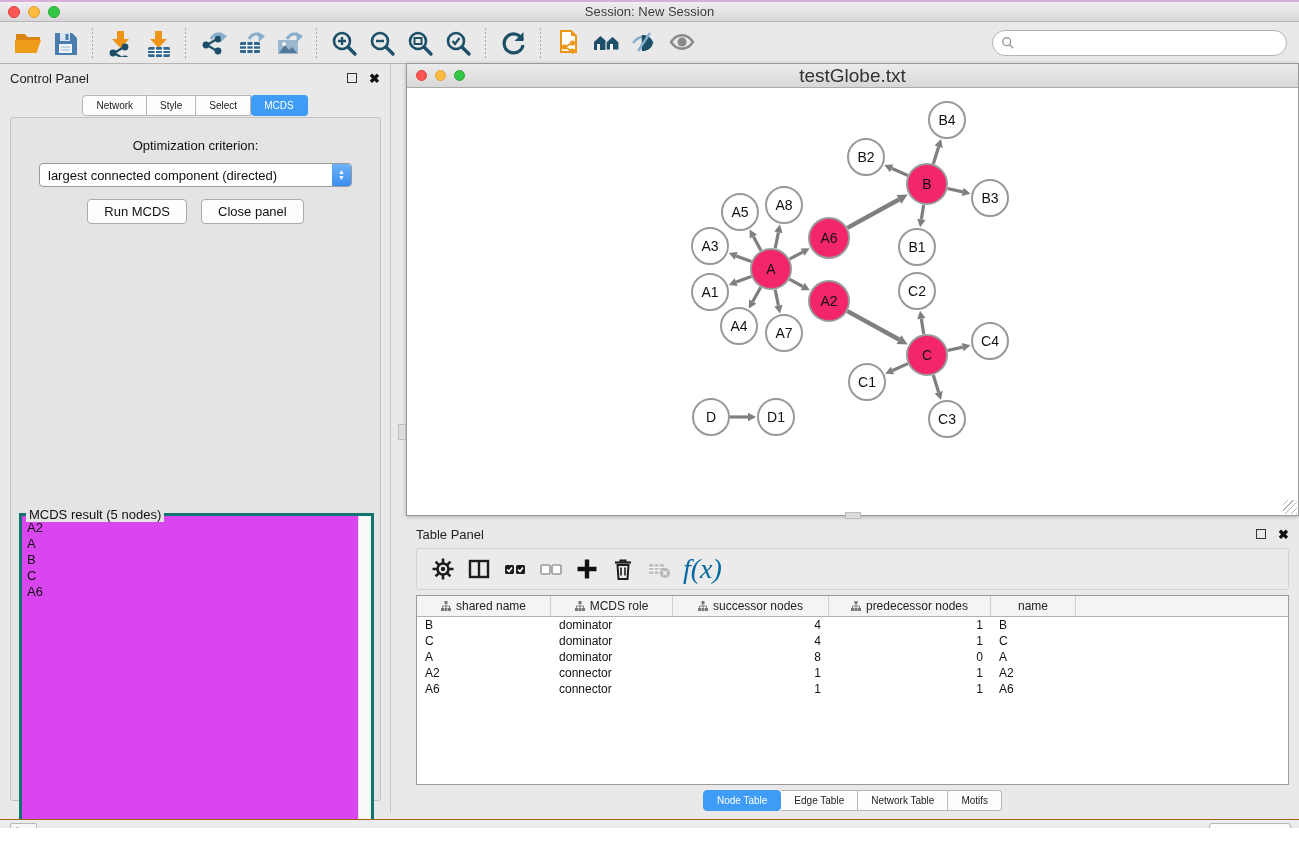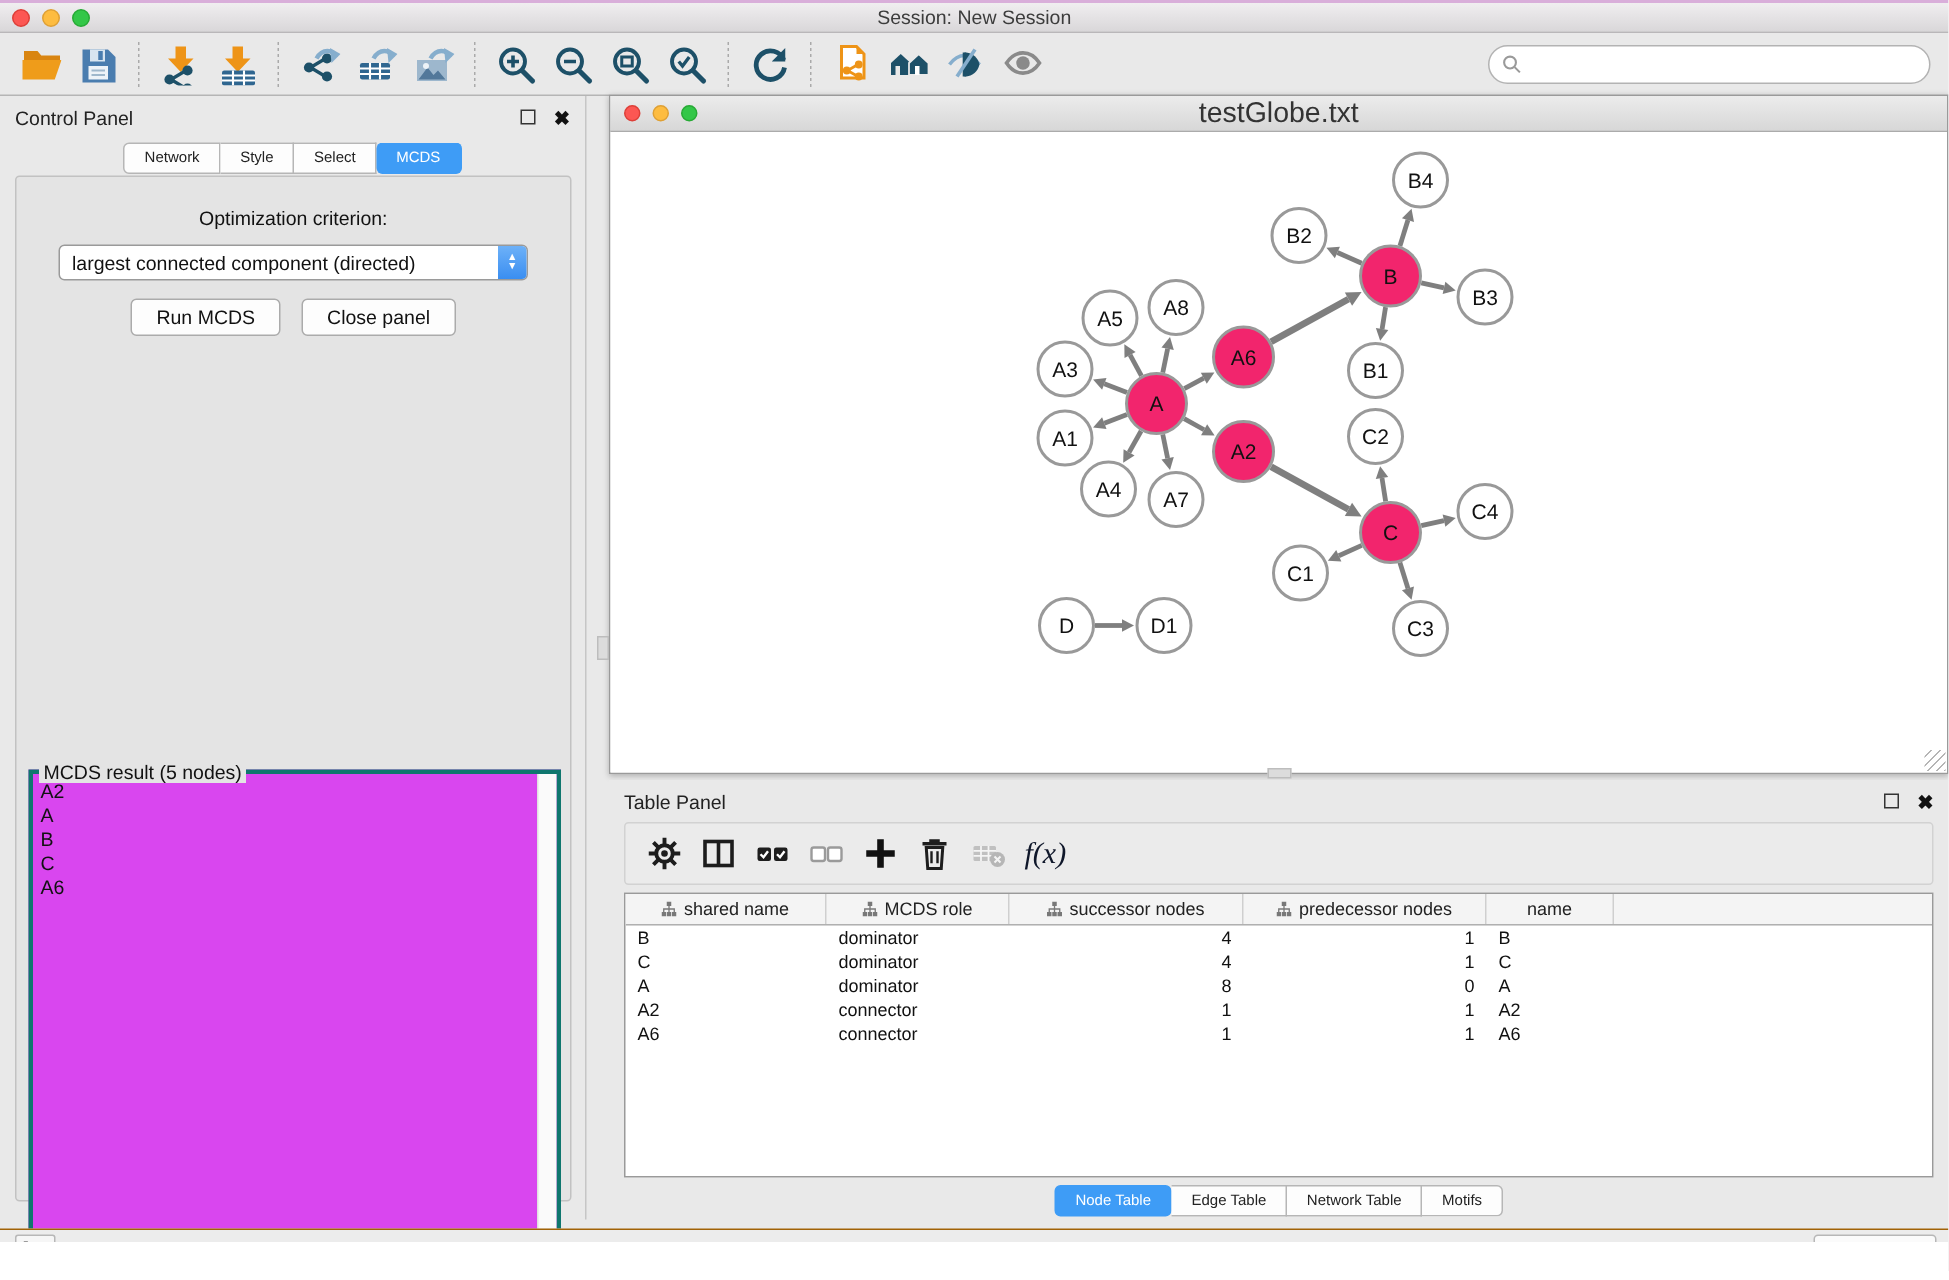--- a/index.html
+++ b/index.html
@@ -73,21 +73,21 @@
   .splitter-nub-v { position:absolute; left:398px; top:424px; width:8px; height:16px; background:#dcdcdc; border:1px solid #bdbdbd; }
   .splitter-nub-h { position:absolute; left:845px; top:512px; width:16px; height:7px; background:#dcdcdc; border:1px solid #bdbdbd; }
 
   
   .table-panel { position:absolute; left:406px; top:520px; width:893px; height:293px; background:#e9e9e9; }
   .tp-toolbar { position:absolute; left:10px; top:28px; width:873px; height:42px; background:#ebebeb;
     border:1px solid #d2d2d2; border-radius:3px; display:flex; align-items:center; padding-left:8px; }
   .tp-icon { width:36px; height:34px; display:flex; align-items:center; justify-content:center; }
   .tp-icon svg { width:24px; height:24px; }
   .tp-icon.disabled { opacity:.45; }
-  .fx-label { font-family:"Liberation Serif", serif; font-style:italic; font-size:20px; color:#0f172a; margin-left:6px; }
+  .fx-label { font-family:"Liberation Serif", serif; font-style:italic; font-size:28px; color:#0369a1; margin-left:6px; }
   .data-table { position:absolute; left:10px; top:75px; width:873px; height:190px; background:#fff; border:1px solid #9a9a9a; overflow:hidden; }
   .thead { display:flex; height:21px; border-bottom:1px solid #b0b0b0; background:#f4f4f4; }
   .th { display:flex; align-items:center; justify-content:center; gap:5px; font-size:12px; color:#222;
     border-right:1px solid #cfcfcf; height:100%; }
   .th:last-child { border-right:1px solid #cfcfcf; }
   .tr { display:flex; height:16px; }
   .td { font-size:12px; color:#111; line-height:16px; padding:0 8px; white-space:nowrap; overflow:hidden; }
   .td.num { text-align:right; }
   .tp-tabs { position:absolute; left:0; right:0; top:270px; display:flex; justify-content:center; }
 

